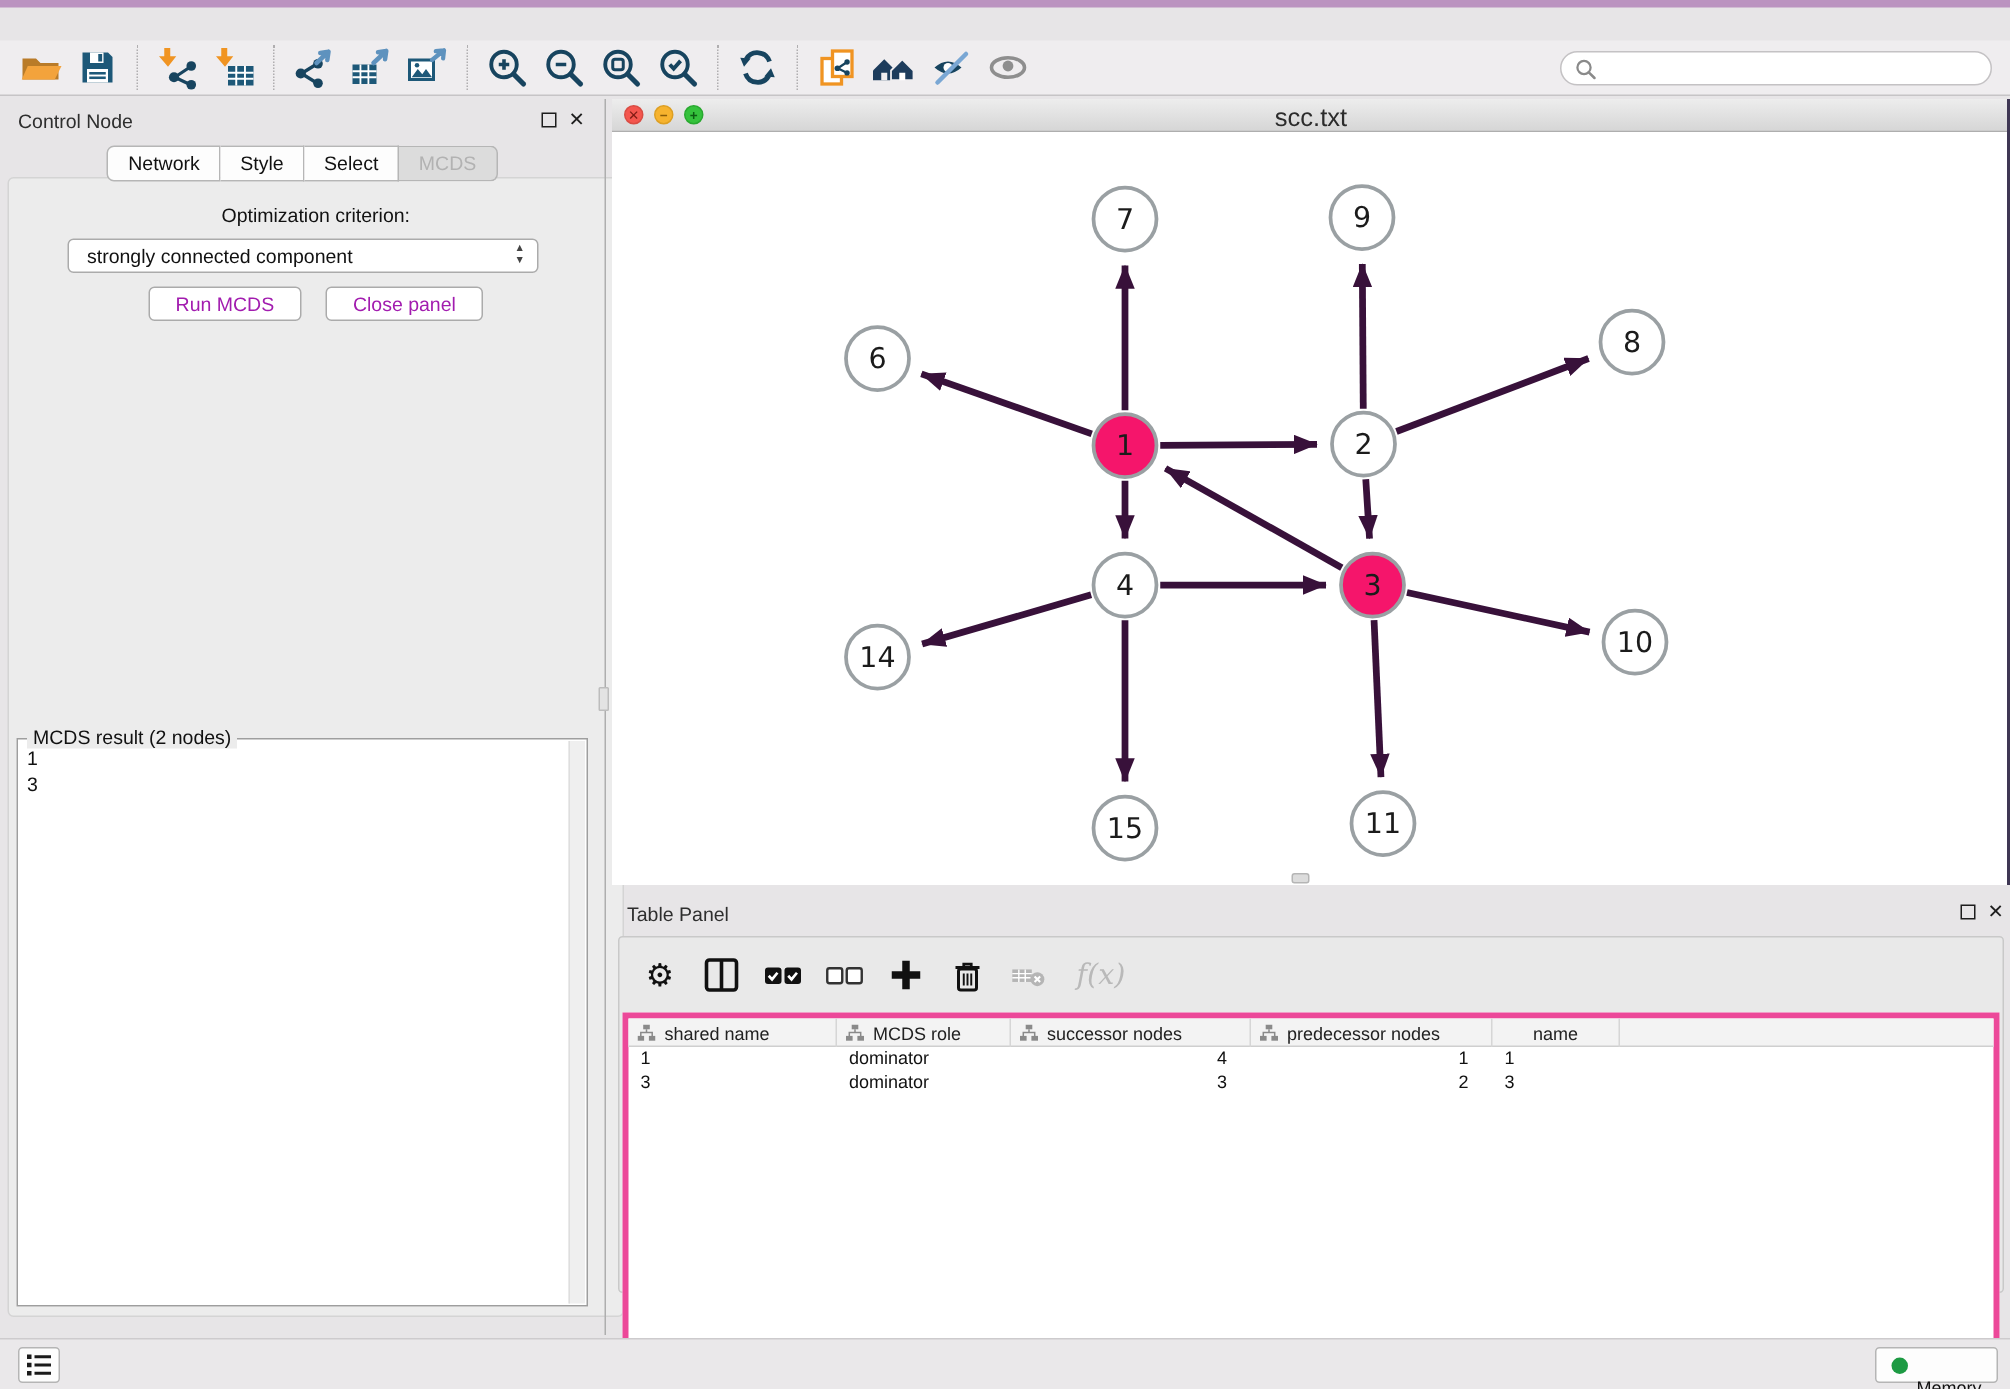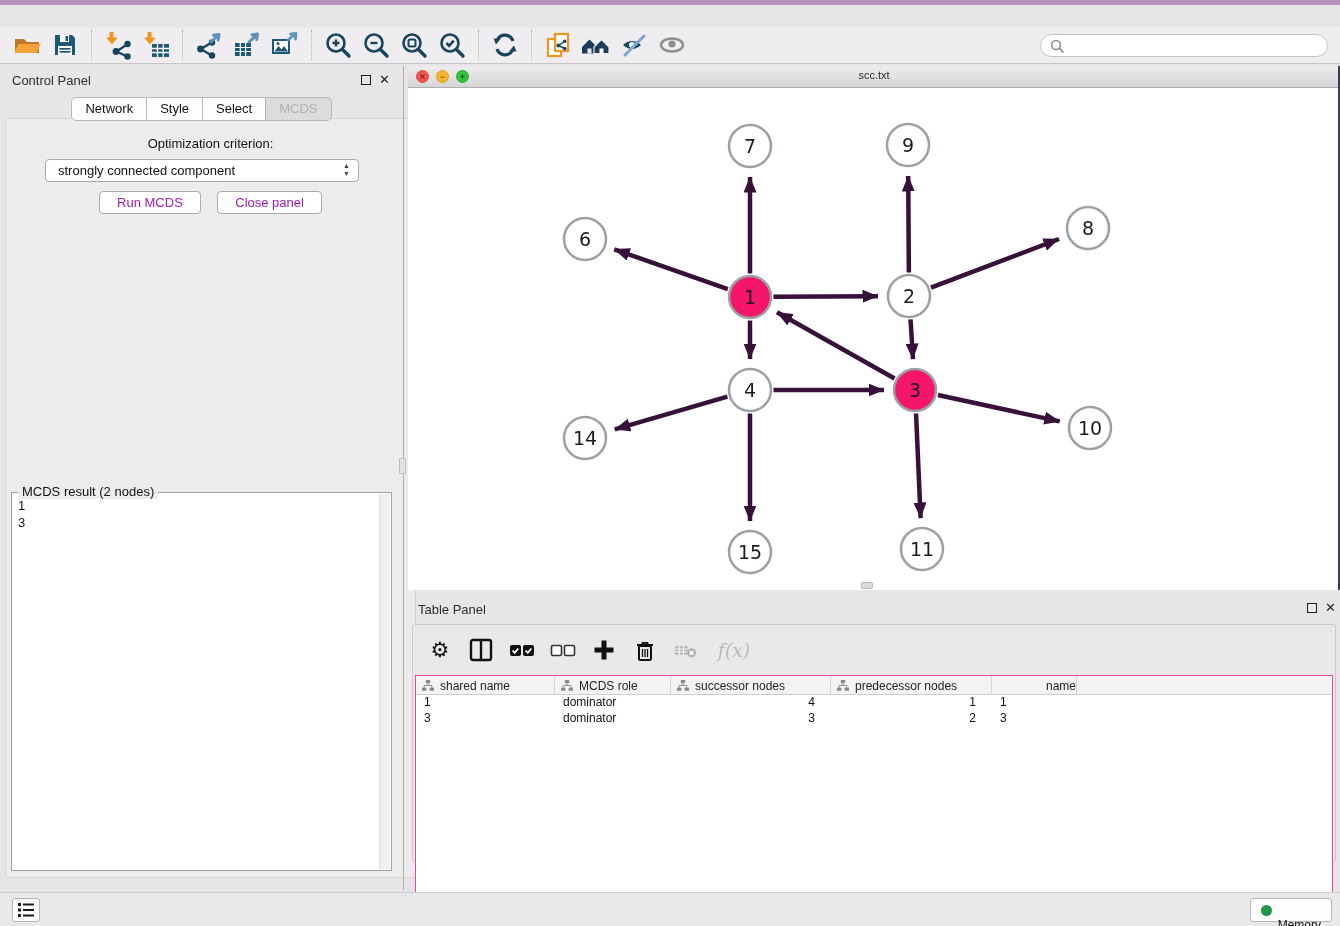--- a/index.html
+++ b/index.html
@@ -39,39 +39,39 @@
   .result-group { position:absolute; left:5px; top:373px; width:381px; height:379px; border:1px solid #9e9e9e; background:#fff; }
   .result-legend { position:absolute; top:-9px; left:6px; background:#ececec; padding:0 4px; font-size:13px; color:#111; }
   .result-text { position:absolute; left:6px; top:4px; font-size:13px; color:#111; line-height:17px; white-space:pre-line; }
   .result-scroll { position:absolute; right:1px; top:1px; bottom:1px; width:11px; background:#efefef; border-left:1px solid #dedede; }
   .divider-v { position:absolute; left:403px; top:66px; width:1px; height:824px; background:#aeaeae; }
   .divider-handle { position:absolute; left:399px; top:458px; width:7px; height:16px; background:#e3e3e3; border:1px solid #bdbdbd; border-radius:1px; }
 
   
   .network-window { position:absolute; left:408px; top:66px; width:932px; height:524px; background:#fff; }
   .nw-titlebar { position:absolute; left:0; top:0; width:100%; height:22px; background:linear-gradient(#ededed,#d6d6d6); border-bottom:1px solid #aeaeae; }
-  .nw-title { position:absolute; left:0; right:0; top:3px; text-align:center; font-size:11px; color:#2c2c2c; }
+  .nw-title { position:absolute; left:0; right:0; top:3px; text-align:center; font-size:17px; color:#2c2c2c; }
   .lights { position:absolute; left:8px; top:4px; display:flex; gap:7px; }
   .light { width:13px; height:13px; border-radius:50%; font-size:9px; line-height:12px; text-align:center; font-weight:bold; }
   .light.red { background:#f4564e; border:1px solid #d94c43; color:#7e1a13; }
   .light.yellow { background:#f6b32e; border:1px solid #dd9f22; color:#8a5d08; }
   .light.green { background:#35c23c; border:1px solid #28a92f; color:#0d5e13; }
   .nw-canvas { position:absolute; left:0; top:22px; width:932px; height:502px; background:#fff; }
   .nw-right-edge { position:absolute; right:0; top:0; bottom:0; width:2px; background:#3f3754; }
   .nw-hscroll { position:absolute; left:453px; bottom:1px; width:12px; height:7px; background:#dcdcdc; border:1px solid #b5b5b5; border-radius:2px; }
 
   
   .table-panel { position:absolute; left:408px; top:596px; width:932px; height:296px; }
   .tp-title { position:absolute; left:10px; top:6px; font-size:13px; color:#2e2e2e; }
   .tp-body { position:absolute; left:4px; top:28px; width:924px; height:238px; background:#e9e9e9; border:1px solid #c9c9c9; border-radius:3px; }
   .tp-toolbar { position:absolute; left:14px; top:8px; height:34px; display:flex; align-items:center; gap:15px; }
   .tpi { display:flex; align-items:center; justify-content:center; width:26px; height:28px; }
   .gear-glyph { font-size:21px; color:#111; font-family:"DejaVu Sans",sans-serif; }
   .fx-glyph { font-size:19px; color:#b9b9b9; font-family:"DejaVu Serif",serif; font-style:italic; }
-  .tp-table { position:absolute; left:2px; top:50px; width:918px; height:224px; background:#fff; border:1px solid #ec4899; }
+  .tp-table { position:absolute; left:2px; top:50px; width:918px; height:224px; background:#fff; border:4px solid #ec4899; }
   .thead { display:flex; height:19px; background:#f3f3f3; border-bottom:1px solid #cfcfcf; }
   .th { display:flex; align-items:center; justify-content:center; gap:6px; font-size:12px; color:#222; border-right:1px solid #d6d6d6; height:19px; }
   .th .lbl { white-space:nowrap; }
   .trow { display:flex; height:16px; }
   .td { font-size:12px; color:#111; height:16px; line-height:15px; overflow:hidden; white-space:nowrap; }
   .tp-tabs { position:absolute; left:0; top:268px; width:100%; text-align:center; }
 
   
   .status-bar { position:absolute; left:0; top:892px; width:1340px; height:34px; background:#eae8ea; border-top:1px solid #cdcbcd; }
   .sb-left-btn { position:absolute; left:12px; top:5px; width:28px; height:24px; background:#fdfdfd; border:1px solid #b5b5b5; border-radius:3px; display:flex; align-items:center; justify-content:center; }
@@ -230,21 +230,21 @@
     </div>
     <div class="search-box">
       <svg width="16" height="16" viewBox="0 0 16 16">
           <circle cx="7" cy="7" r="4.4" fill="none" stroke="#8a8a8a" stroke-width="1.5"></circle>
           <path d="M10.2 10.2 L14 14" stroke="#8a8a8a" stroke-width="1.7" stroke-linecap="round"></path>
         </svg>
     </div>
   </div>
 
   <div class="control-panel">
-    <div class="cp-title">Control Panel</div>
+    <div class="cp-title">Control Node</div>
     <div class="panel-float" style="left:361px;"></div>
     <div class="panel-close" style="left:379px;">✕</div>
     <div class="cp-tabs">
       <span class="tab first">Network</span><span class="tab">Style</span><span class="tab">Select</span><span class="tab last selected">MCDS</span>
     </div>
     <div class="cp-body">
       <div class="opt-label">Optimization criterion:</div>
       <div class="dropdown">
         <span>strongly connected component</span>
         <span class="stepper">▲<br>▼</span>
@@ -417,21 +417,21 @@
               <svg width="12" height="11" viewBox="0 0 12 11">
                 <g fill="#8a8a8a">
                   <rect x="3.8" y="0" width="4.4" height="3.2"></rect>
                   <rect x="0" y="7.6" width="4.4" height="3.2"></rect>
                   <rect x="7.6" y="7.6" width="4.4" height="3.2"></rect>
                 </g>
                 <path d="M6 3.2 v2.2 M2.2 7.6 V5.4 h7.6 v2.2" stroke="#8a8a8a" stroke-width="1" fill="none"></path>
               </svg>
               <span class="lbl">predecessor nodes</span>
             </div>
-            <div class="th" style="width: 85px; justify-content: flex-end;">
+            <div class="th" style="width: 85px;">
               <span class="lbl">name</span>
             </div>
           </div>
         <div id="table-body">
             <div class="trow">
               <div class="td" style="width: 139px; text-align: left; padding-left: 8px;">1</div>
               <div class="td" style="width: 116px; text-align: left; padding-left: 8px;">dominator</div>
               <div class="td" style="width: 160px; text-align: right; padding-right: 16px;">4</div>
               <div class="td" style="width: 161px; text-align: right; padding-right: 16px;">1</div>
               <div class="td" style="width: 85px; text-align: left; padding-left: 8px;">1</div>

